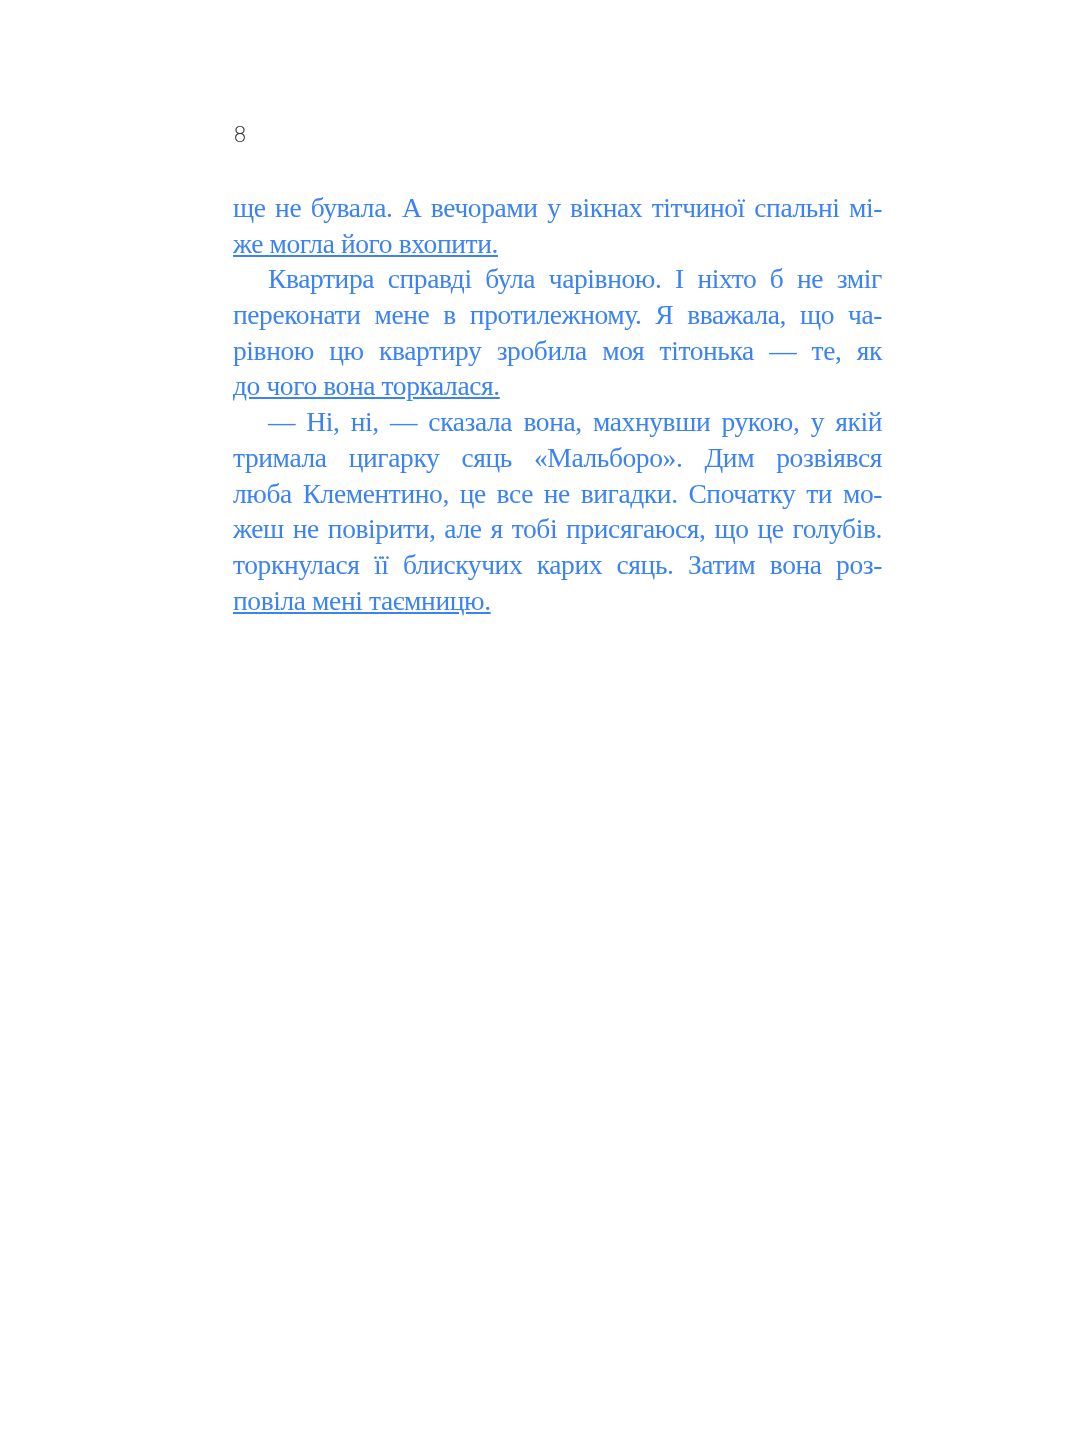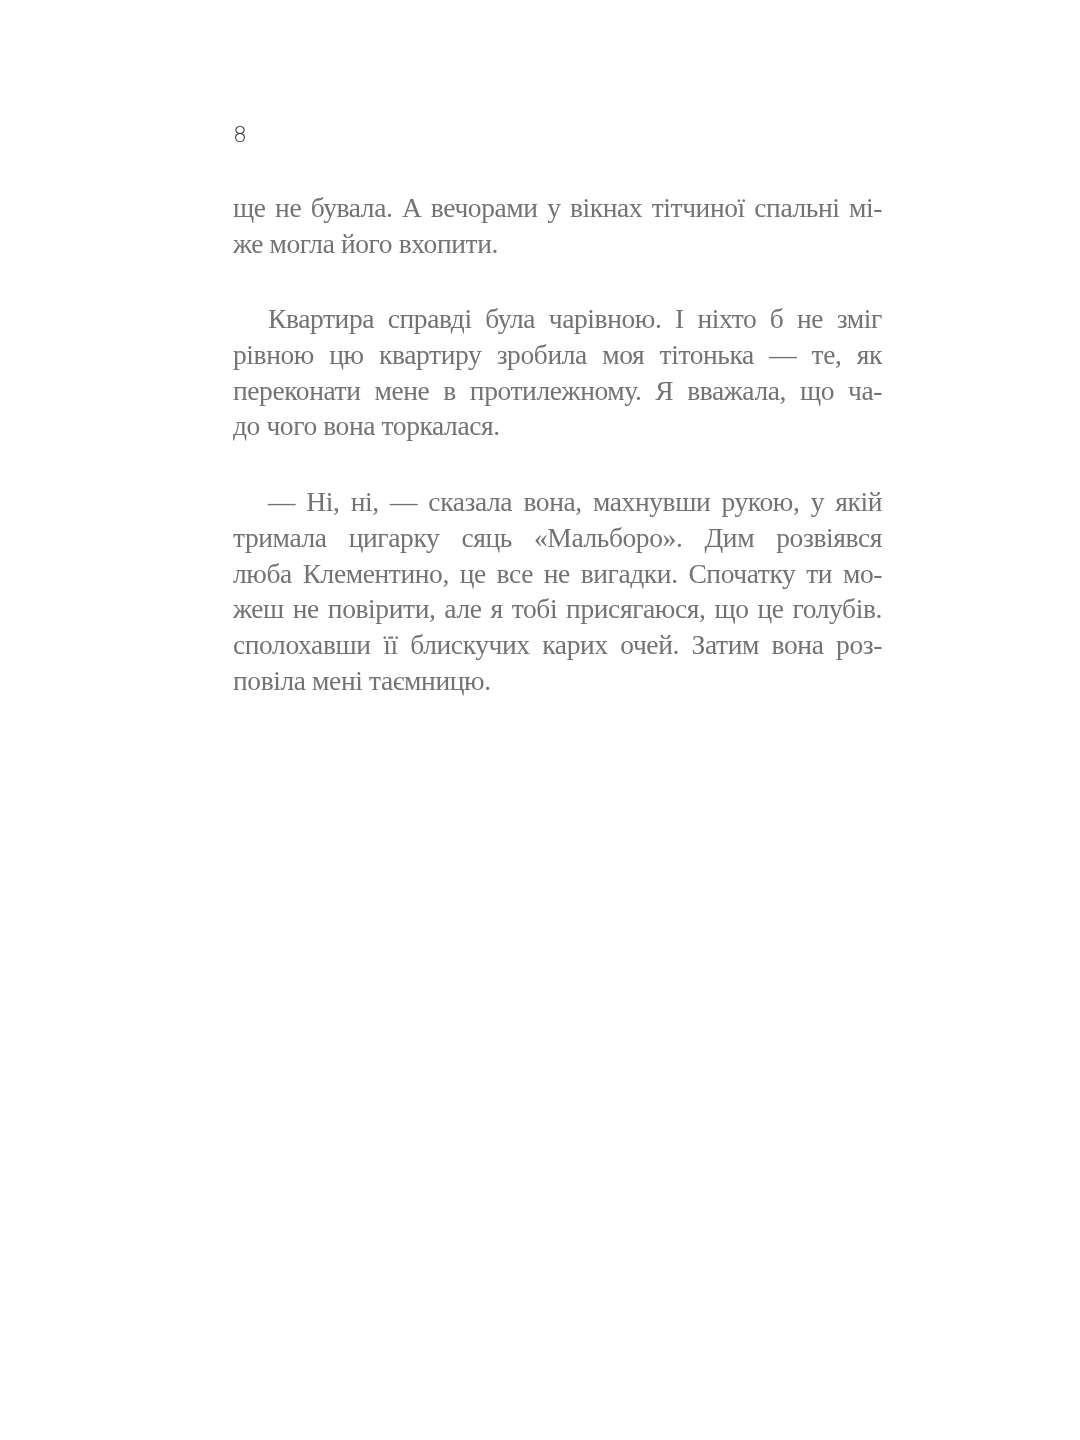--- a/index.html
+++ b/index.html
@@ -30,64 +30,64 @@
     color: #333333;
     line-height: 30px;
   }
   .body-text {
     position: absolute;
     left: 233px;
     top: 190px;
     width: 649px;
     font-family: "Liberation Serif", "DejaVu Serif", serif;
     font-size: 27.5px;
-    color: #737373;
+    color: #3b82f6;
     letter-spacing: -0.4px;
   }
   .line {
     display: block;
     height: 35.7px;
     line-height: 35.7px;
     white-space: nowrap;
     text-align: justify;
     text-align-last: justify;
   }
   .line.last {
     text-align-last: left;
+    text-decoration: underline;
   }
   .line.indent {
     padding-left: 35px;
-    margin-top: 40px;
   }
 </style>
 </head>
 <body>
 
 <div class="page">
   <div class="page-number">8</div>
 
   <div class="body-text">
 
     <div>
       <span class="line">ще не бувала. А вечорами у вікнах тітчиної спальні мі-</span>
       <span class="line last">же могла його вхопити.</span>
     </div>
 
     <div>
       <span class="line indent">Квартира справді була чарівною. І ніхто б не зміг</span>
+      <span class="line">переконати мене в протилежному. Я вважала, що ча-</span>
       <span class="line">рівною цю квартиру зробила моя тітонька — те, як</span>
-      <span class="line">переконати мене в протилежному. Я вважала, що ча-</span>
       <span class="line last">до чого вона торкалася.</span>
     </div>
 
     <div>
       <span class="line indent">— Ні, ні, — сказала вона, махнувши рукою, у якій</span>
       <span class="line">тримала цигарку сяць «Мальборо». Дим розвіявся</span>
       <span class="line">люба Клементино, це все не вигадки. Спочатку ти мо-</span>
       <span class="line">жеш не повірити, але я тобі присягаюся, що це голубів.</span>
     </div>
 
     <div>
-      <span class="line">сполохавши її блискучих карих очей. Затим вона роз-</span>
+      <span class="line">торкнулася її блискучих карих сяць. Затим вона роз-</span>
       <span class="line last">повіла мені таємницю.</span>
     </div>
   </div>
 </div>
 
 </body></html>

